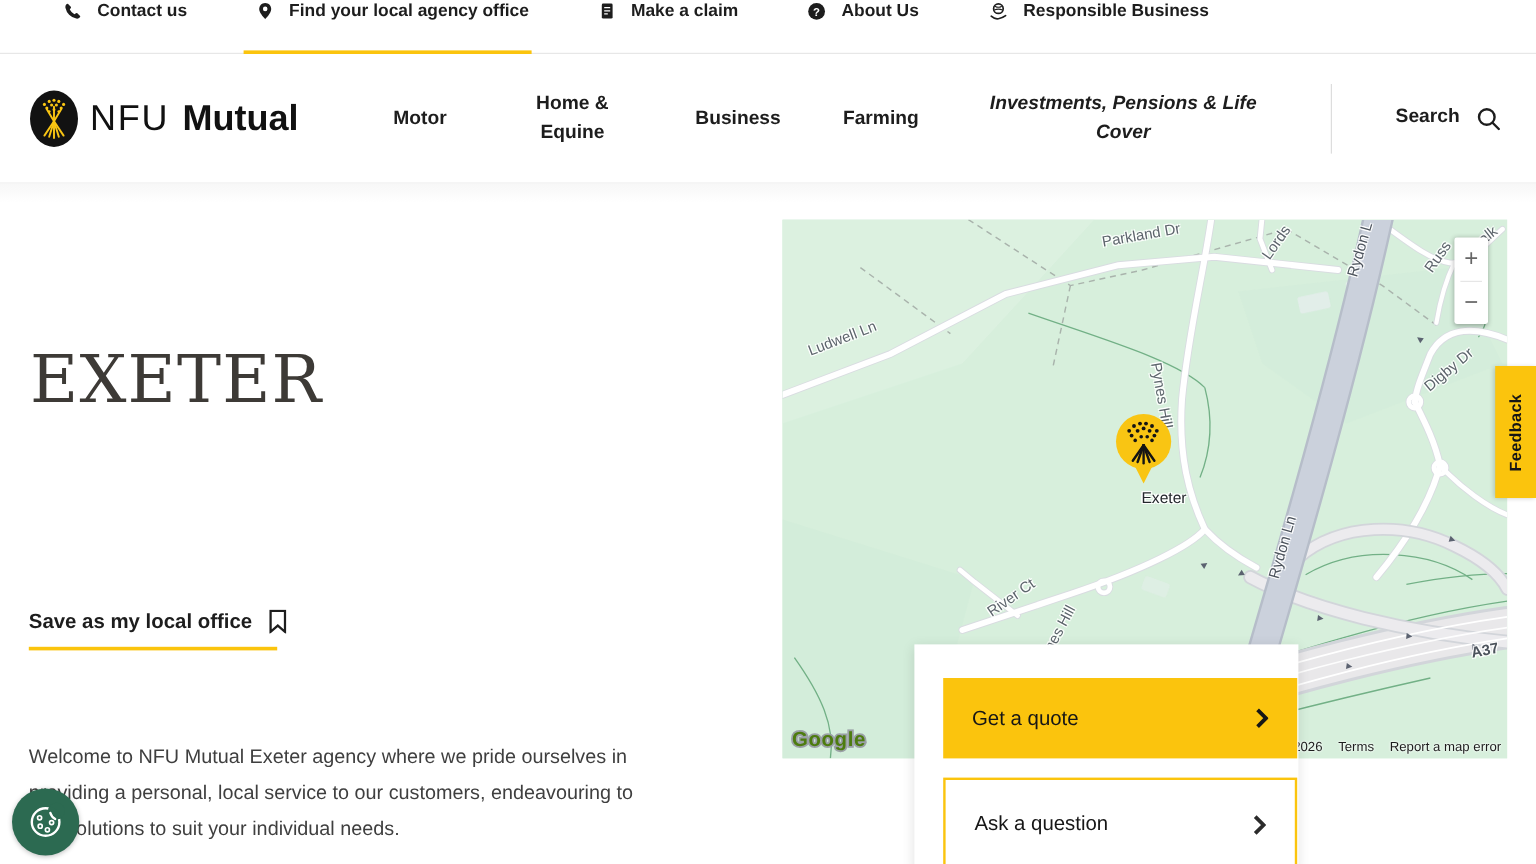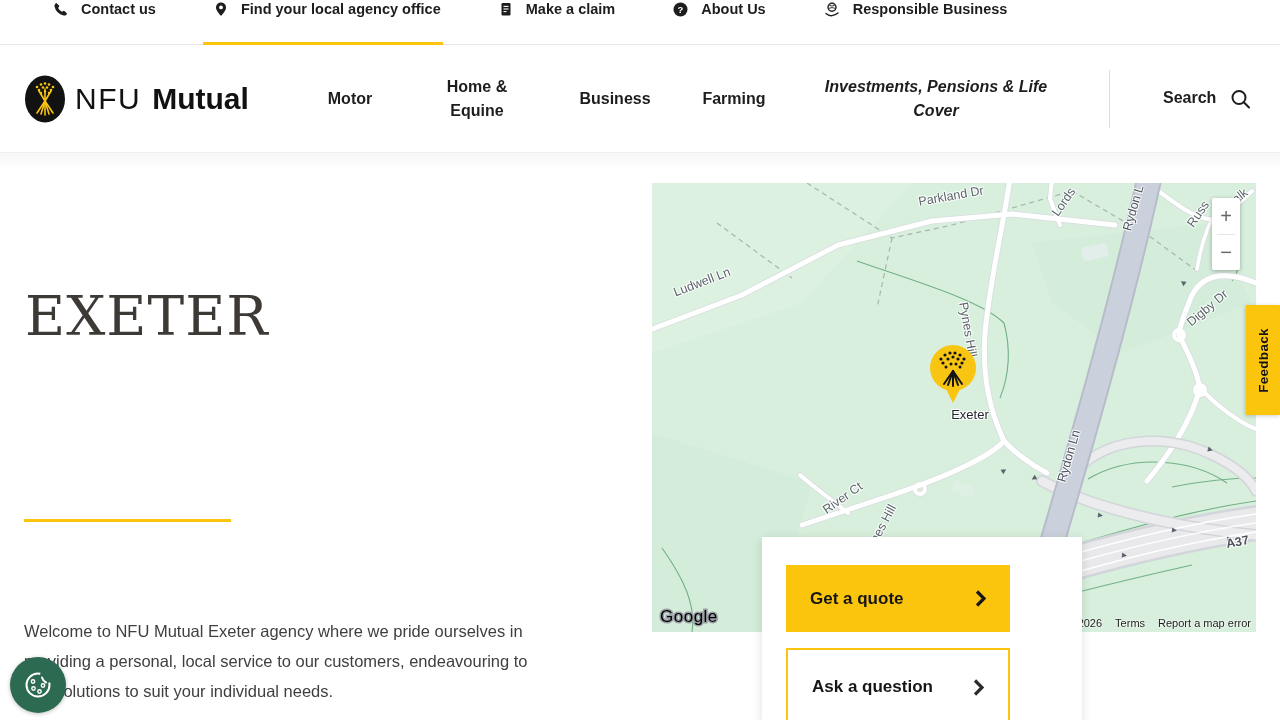--- a/index.html
+++ b/index.html
@@ -43,27 +43,27 @@
   
   .map{position:absolute;left:652px;top:183px;width:604px;height:449px;background:var(--map-green);overflow:hidden;z-index:1;}
   .map svg.base{position:absolute;left:0;top:0;}
   .mlabel{position:absolute;font-size:12.5px;font-weight:400;color:#5d646c;white-space:nowrap;text-shadow:-1px -1px 0 rgba(255,255,255,.85),1px -1px 0 rgba(255,255,255,.85),-1px 1px 0 rgba(255,255,255,.85),1px 1px 0 rgba(255,255,255,.85);}
   .mlabel.road-big{color:#4c535c;}
   .marker{position:absolute;left:275px;top:162px;width:52px;height:62px;cursor:pointer;}
   .marker-label{position:absolute;left:290px;top:224px;width:56px;text-align:center;font-size:13px;font-weight:500;color:#24282d;text-shadow:-1px -1px 0 #fff,1px -1px 0 #fff,-1px 1px 0 #fff,1px 1px 0 #fff;}
   .zoomctl{position:absolute;left:560px;top:15px;width:28px;height:72px;background:#fff;border-radius:2px;box-shadow:0 1px 4px rgba(0,0,0,.3);display:flex;flex-direction:column;align-items:stretch;}
   .zoomctl button{flex:1;border:0;background:transparent;font-size:20px;line-height:1;color:#666;cursor:pointer;font-family:"Liberation Sans",sans-serif;}
   .zoomctl .zdiv{height:1px;background:#e6e6e6;margin:0 5px;}
-  .glogo{position:absolute;left:8px;top:424px;font-size:17px;font-weight:400;letter-spacing:.5px;color:#000000;-webkit-text-stroke:3px #9aa0a6;paint-order:stroke;cursor:pointer;}
+  .glogo{position:absolute;left:8px;top:424px;font-size:17px;font-weight:700;letter-spacing:.5px;color:#4d7c0f;-webkit-text-stroke:3px #9aa0a6;paint-order:stroke;cursor:pointer;}
   .attrib{position:absolute;right:5px;bottom:3px;display:flex;gap:13px;font-size:11px;color:#1c1c1c;text-shadow:0 0 2px #fff,0 0 2px #fff;z-index:2;}
   .attrib span{cursor:pointer;}
 
   
   .cta-panel{position:absolute;left:762px;top:537px;width:320px;height:190px;background:#fff;box-shadow:0 2px 10px rgba(0,0,0,.12);z-index:10;}
-  .cta-btn{position:absolute;left:24px;width:224px;display:flex;align-items:center;justify-content:space-between;padding:0 24px;font-size:17px;font-weight:700;color:#161616;cursor:pointer;}
+  .cta-btn{position:absolute;left:24px;width:295px;display:flex;align-items:center;justify-content:space-between;padding:0 24px;font-size:17px;font-weight:400;color:#161616;cursor:pointer;}
   .cta-quote{top:28px;height:67px;background:var(--yellow);}
   .cta-ask{top:111px;height:78px;background:#fff;border:2px solid var(--yellow);}
 
   
   .feedback{position:absolute;right:0;top:305px;width:34px;height:110px;background:var(--yellow);box-shadow:-1px 1px 4px rgba(0,0,0,.2);display:flex;align-items:center;justify-content:center;cursor:pointer;z-index:30;}
   .feedback span{transform:rotate(-90deg);font-size:13.5px;font-weight:700;color:#161616;white-space:nowrap;letter-spacing:.3px;}
 </style>
 </head>
 <body>
 
@@ -154,20 +154,26 @@
           <line x1="13.8" y1="13.8" x2="19" y2="19" stroke="#1d1d1d" stroke-width="2" stroke-linecap="round"></line>
         </svg>
     </div>
   </nav>
 
   <div class="content-shade"></div>
 
   <h1 class="office-title">EXETER</h1>
 
   <div class="save-office">
+    <div class="row">
+      <span>Save as my local office</span>
+      <svg width="15" height="20" viewBox="0 0 15 20">
+          <path d="M1.5,1 H13.5 V18.5 L7.5,13.3 L1.5,18.5 Z" fill="none" stroke="#1d1d1d" stroke-width="1.9"></path>
+        </svg>
+    </div>
     <div class="rule"></div>
   </div>
 
   <p class="welcome">Welcome to NFU Mutual Exeter agency where we pride ourselves in providing a personal, local service to our customers, endeavouring to find solutions to suit your individual needs.</p>
 
   <div class="map">
     <svg class="base" width="604" height="449" viewBox="0 0 604 449">
       <rect x="0" y="0" width="604" height="449" fill="#d7efdc"></rect>
       <polygon points="0,0 260,0 150,120 0,170" fill="#e0f3e4" opacity="0.55"></polygon>
       <polygon points="0,250 160,300 120,449 0,449" fill="#cfecd8" opacity="0.45"></polygon>

